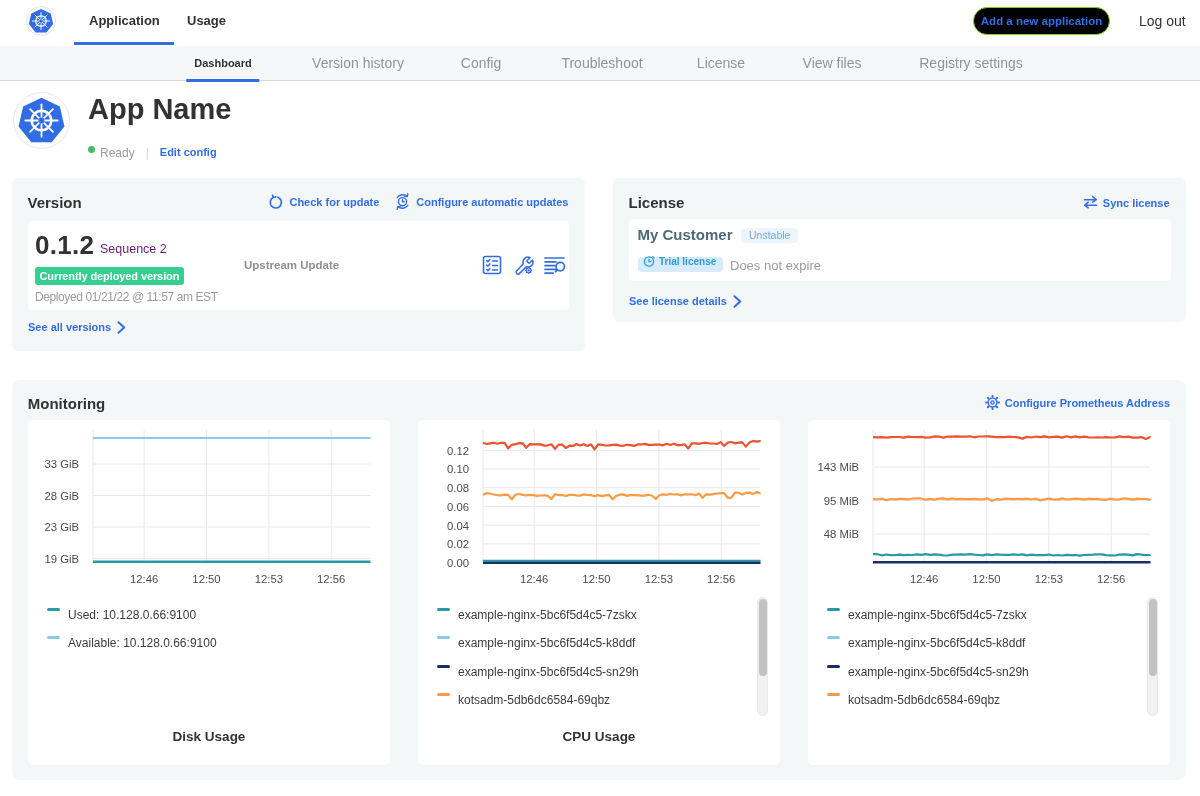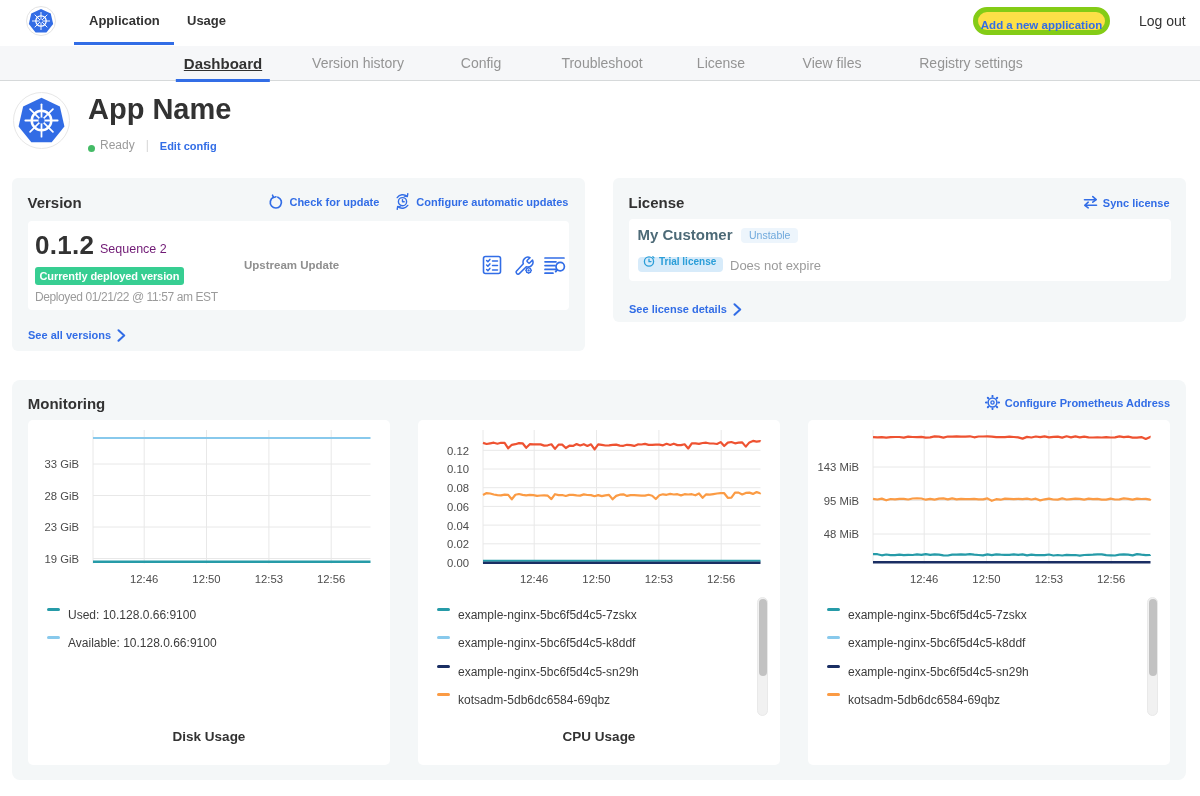--- a/index.html
+++ b/index.html
@@ -3,46 +3,46 @@
 <style>
 * { margin:0; padding:0; box-sizing:border-box; }
 html,body { width:1200px; height:796px; background:#fff; font-family:"Liberation Sans", sans-serif; -webkit-font-smoothing:antialiased; }
 #page { position:relative; width:1200px; height:796px; overflow:hidden; }
 .link { color:#326de6; font-weight:bold; font-size:11px; display:inline-flex; align-items:center; gap:5px; }
 
 #topnav { position:absolute; top:0; left:0; width:1200px; height:46px; background:#fff; }
 .logocircle { position:absolute; left:26px; top:6px; width:30px; height:30px; border-radius:50%; background:#fff; border:1px solid #e4e4e4; display:flex; align-items:center; justify-content:center; }
 .navtab { position:absolute; top:0; height:46px; line-height:42px; font-size:13px; font-weight:bold; color:#323232; }
 .navtab.active:after { content:""; position:absolute; left:-15px; right:-14px; bottom:1px; height:3px; background:#326de6; }
-#addappbtn { position:absolute; left:973px; top:7px; width:137px; height:28px; border:5px solid #84cc16; border-radius:14px; color:#326de6; font-size:11.5px; font-weight:bold; text-align:center; line-height:26px; background:#fde047; }
+#addappbtn { position:absolute; left:973px; top:7px; width:137px; height:28px; border:1px solid #84cc16; border-radius:14px; color:#326de6; font-size:11.5px; font-weight:bold; text-align:center; line-height:26px; background:#000000; }
 #logout { position:absolute; left:1139px; top:0; height:46px; line-height:42px; font-size:14px; color:#323232; }
 
 #subnav { position:absolute; top:46px; left:0; width:1200px; height:35px; background:#f6f7f9; border-bottom:1px solid #d6d9da; }
 .subtab { position:absolute; top:0; height:35px; line-height:35px; font-size:14px; color:#949494; text-align:center; transform:translateX(-50%); }
-.subtab.active { color:#323232; font-weight:bold; font-size:15px;text-decoration:underline; }
+.subtab.active { color:#323232; font-weight:bold; font-size:11px; }
 .subtab.active:after { content:""; position:absolute; left:-8px; right:-8px; bottom:-1px; height:3px; background:#326de6; }
 
 .appcircle { position:absolute; left:13px; top:92px; width:57px; height:57px; border-radius:50%; background:#fff; border:1px solid #e7e7e7; display:flex; align-items:center; justify-content:center; }
 #appname { position:absolute; left:88px; top:93px; font-size:29px; font-weight:bold; color:#323232; }
-#readyrow { position:absolute; left:88px; top:138px; height:14px; display:flex; align-items:flex-end; font-size:12px; }
+#readyrow { position:absolute; left:88px; top:146px; height:14px; display:flex; align-items:flex-start; font-size:12px; }
 .greendot { width:7px; height:7px; border-radius:50%; background:#44bb66; margin-right:5px; }
 #readyrow .rtxt { color:#9b9b9b; }
 #readyrow .sep { color:#d6d6d6; margin:0 11px; font-size:12px; }
 #readyrow .econf { color:#326de6; font-weight:bold; font-size:11px; }
 
 .card { position:absolute; background:#f4f7f8; border-radius:6px; }
 #vercard { left:12px; top:178px; width:573px; height:173px; }
 #liccard { left:613px; top:178px; width:573px; height:144px; }
 #moncard { left:12px; top:380px; width:1174px; height:400px; border-radius:8px; }
 .cardtitle { position:absolute; left:15.5px; top:16px; font-size:15px; font-weight:bold; color:#323232; }
 .cardlinks { position:absolute; right:16.5px; top:15px; height:17px; display:flex; gap:15px; align-items:flex-end; }
 .innercard { position:absolute; background:#fff; border-radius:4px; }
 #verinner { left:16px; top:43px; width:541px; height:89px; }
 #licinner { left:16px; top:41px; width:542px; height:62px; }
-.seelink { position:absolute; left:16px; font-size:11px; font-weight:bold; color:#326de6; display:flex; align-items:center; gap:6px; height:16px;margin-top:8px; }
+.seelink { position:absolute; left:16px; font-size:11px; font-weight:bold; color:#326de6; display:flex; align-items:center; gap:6px; height:16px; }
 
 #vnum { position:absolute; left:7px; top:9px; font-size:26px; font-weight:bold; color:#323232; letter-spacing:0.3px; }
 #vseq { position:absolute; left:72px; top:21px; font-size:12.5px; color:#701a75; }
 #vpill { position:absolute; left:7px; top:46px; height:18px; padding:0 4.5px; background:#37ce92; border-radius:3px; color:#fff; font-size:11px; font-weight:bold; line-height:18px; letter-spacing:-0.1px; }
 #vdep { position:absolute; left:7px; top:68.5px; font-size:12px; letter-spacing:-0.4px; color:#9b9b9b; }
 #vupstream { position:absolute; left:216px; top:37.5px; font-size:11.5px; font-weight:bold; color:#8f8f8f; }
 .vicons { position:absolute; left:454px; top:34px; display:flex; align-items:center; }
 
 #custname { position:absolute; left:8.5px; top:6.5px; font-size:15px; font-weight:bold; color:#4d6a77; }
 #unstable { position:absolute; left:112px; top:8.5px; height:15px; line-height:15px; padding:0 8px; background:#edf5fc; border-radius:4px; color:#70a9dc; font-size:10.5px; }

